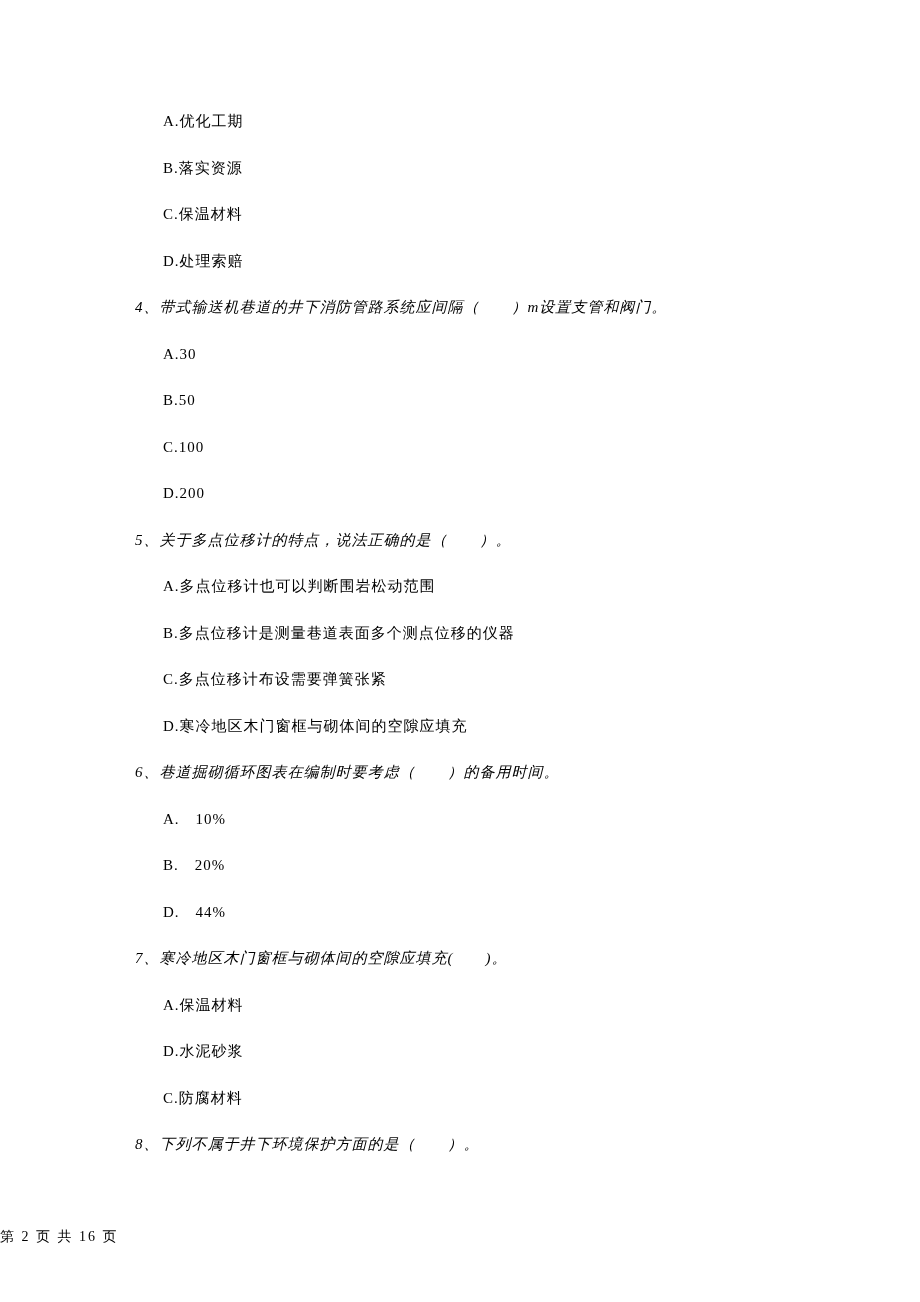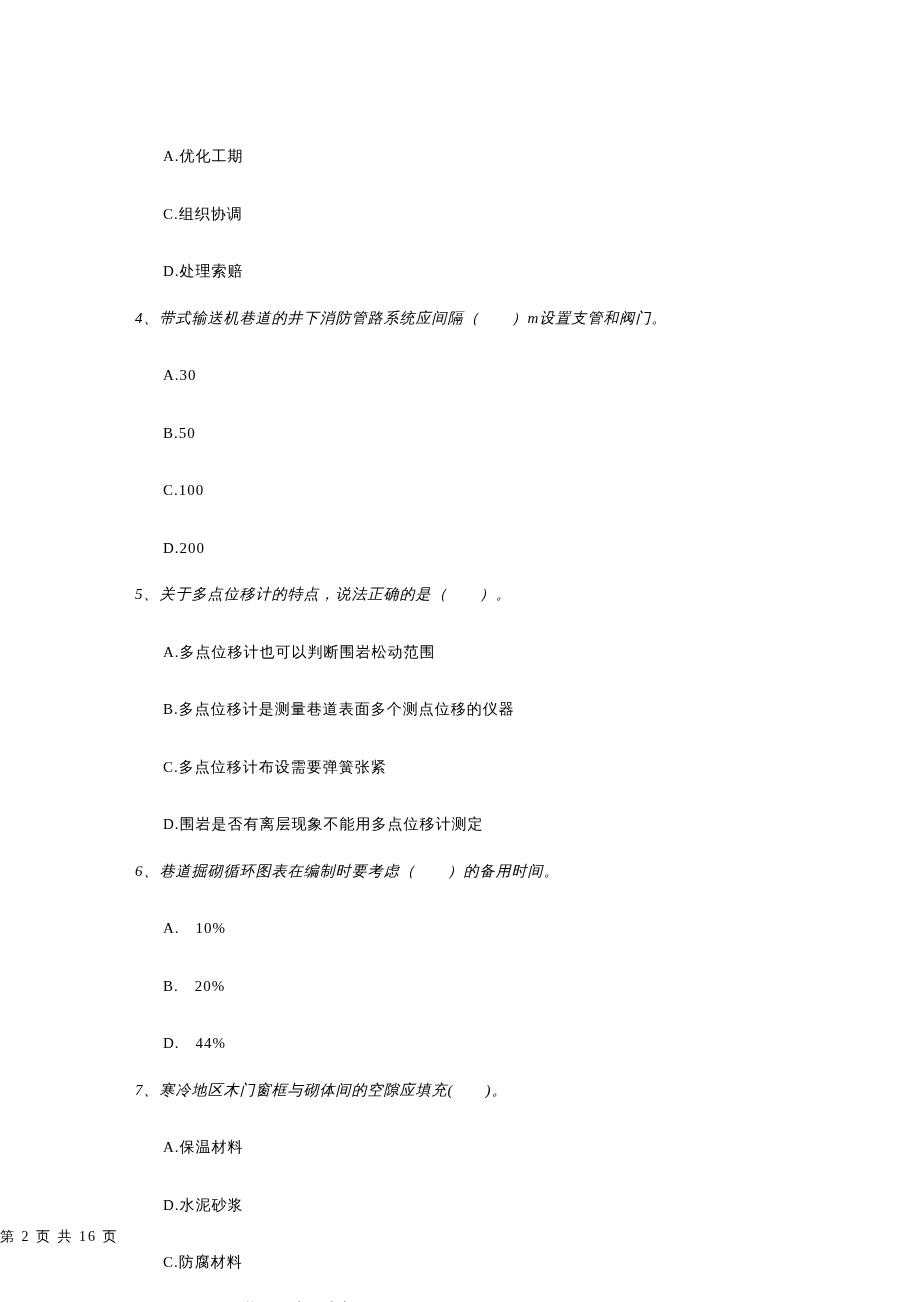--- a/index.html
+++ b/index.html
@@ -19,21 +19,20 @@
       padding-top: 110px;
       padding-left: 135px;
       padding-right: 120px;
     }
     .option-group {
       padding-left: 28px;
     }
     .option-item {
       margin-bottom: 24px;
       letter-spacing: 1px;
-      margin-top: 35px;
     }
     .question {
       margin-bottom: 24px;
       margin-top: 4px;
       letter-spacing: 1px;
       font-style: italic;
     }
     .footer {
       position: absolute;
       bottom: 55px;
@@ -43,38 +42,39 @@
       font-size: 14px;
       letter-spacing: 2px;
       margin-top: 8px;
     }
   </style>
 </head>
 <body>
 
 <div class="option-group">
   <div class="option-item">A.优化工期</div>
-  <div class="option-item">C.组织协调</div>
+  <div class="option-item">B.落实资源</div>
+  <div class="option-item">C.保温材料</div>
   <div class="option-item">D.处理索赔</div>
 </div>
 
 <div class="question">4、带式输送机巷道的井下消防管路系统应间隔（　　）m设置支管和阀门。</div>
 <div class="option-group">
   <div class="option-item">A.30</div>
   <div class="option-item">B.50</div>
   <div class="option-item">C.100</div>
   <div class="option-item">D.200</div>
 </div>
 
 <div class="question">5、关于多点位移计的特点，说法正确的是（　　）。</div>
 <div class="option-group">
   <div class="option-item">A.多点位移计也可以判断围岩松动范围</div>
   <div class="option-item">B.多点位移计是测量巷道表面多个测点位移的仪器</div>
   <div class="option-item">C.多点位移计布设需要弹簧张紧</div>
-  <div class="option-item">D.围岩是否有离层现象不能用多点位移计测定</div>
+  <div class="option-item">D.寒冷地区木门窗框与砌体间的空隙应填充</div>
 </div>
 
 <div class="question">6、巷道掘砌循环图表在编制时要考虑（　　）的备用时间。</div>
 <div class="option-group">
   <div class="option-item">A.　10%</div>
   <div class="option-item">B.　20%</div>
   <div class="option-item">D.　44%</div>
 </div>
 
 <div class="question">7、寒冷地区木门窗框与砌体间的空隙应填充(　　)。</div>

